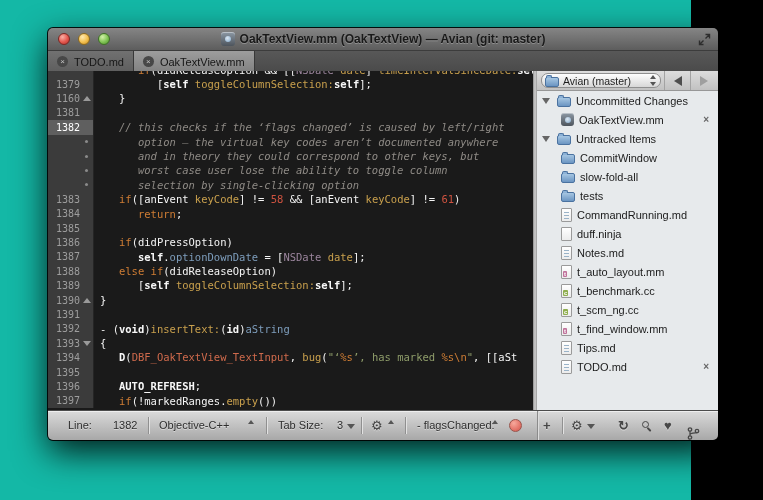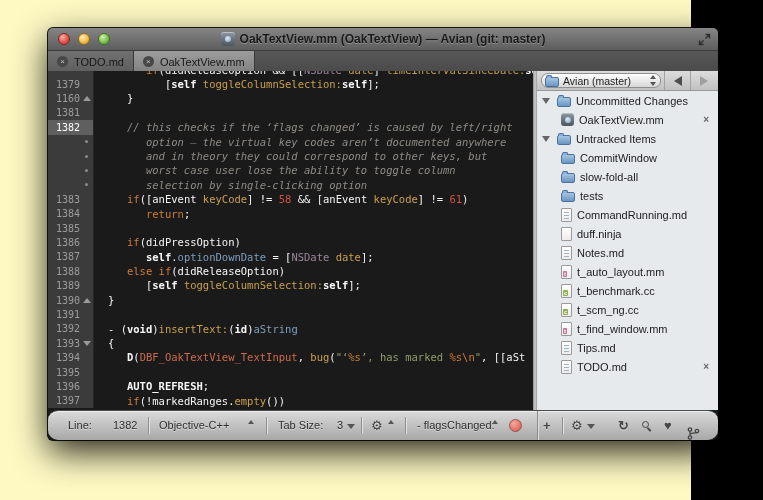--- a/index.html
+++ b/index.html
@@ -1,17 +1,17 @@
 <!DOCTYPE html>
 <html><head>
 <meta charset="utf-8">
 <style>
   html,body{margin:0;padding:0;background:#000;width:763px;height:500px;overflow:hidden;
     font-family:"Liberation Sans",sans-serif;-webkit-font-smoothing:antialiased;}
-  #stage{position:relative;width:691px;height:500px;background:#fef9c3;}
+  #stage{position:relative;width:691px;height:500px;background:#14b8a6;}
   #win{position:absolute;left:48px;top:28px;width:670px;height:412px;border-radius:5px;
     overflow:hidden;box-shadow:0 12px 34px rgba(0,0,0,.85),0 0 0 1px rgba(0,0,0,.9);
     background:#191919;}
   
   #titlebar{position:absolute;left:0;top:0;width:100%;height:22px;
     background:linear-gradient(#858585,#5d5d5d);border-bottom:1px solid #3c3c3c;}
   .tl{position:absolute;top:5px;width:12px;height:12px;border-radius:50%;}
   .tl.red{left:10px;background:radial-gradient(circle at 35% 30%,#f8b0a6,#e4564d 55%,#ad3730);border:1px solid #7c2723;box-sizing:border-box;}
   .tl.yellow{left:30px;background:radial-gradient(circle at 35% 30%,#ffe9b0,#f3bf4e 55%,#c58d27);border:1px solid #8f6a1e;box-sizing:border-box;}
   .tl.green{left:50px;background:radial-gradient(circle at 35% 30%,#d2f0a8,#7fc353 55%,#4f8f30);border:1px solid #3f7026;box-sizing:border-box;}
@@ -40,21 +40,21 @@
   .gut{width:46px;flex:0 0 46px;background:#3b3b3b;border-right:1px solid #252525;display:flex;
     align-items:center;box-sizing:border-box;}
   .gut .ln{flex:1;text-align:right;font-family:"DejaVu Sans Mono",monospace;font-size:10px;color:#9d9d9d;}
   .gut .mk{width:13px;flex:0 0 13px;display:flex;align-items:center;justify-content:center;}
   .gut.cur{background:#5f5f5f;}
   .gut.cur .ln{color:#fff;}
   .mark-up{width:0;height:0;border-left:4px solid transparent;border-right:4px solid transparent;border-bottom:5px solid #9a9a9a;}
   .mark-down{width:0;height:0;border-left:4px solid transparent;border-right:4px solid transparent;border-top:5px solid #9a9a9a;}
   .mark-dot{width:3px;height:3px;border-radius:50%;background:#8a8a8a;}
   .codeline{flex:1;overflow:hidden;white-space:pre;font-family:"DejaVu Sans Mono",monospace;
-    font-size:10.5px;line-height:14.4px;padding-left:14px;}
+    font-size:10.5px;line-height:14.4px;padding-left:6px;}
   .tok-plain{color:#f5f5f5}.tok-bold{color:#f8f8f8;font-weight:bold}
   .tok-kw{color:#cf7d34}.tok-num{color:#cf5340}.tok-fn{color:#c9a04d}
   .tok-var{color:#7e9ebd}.tok-type{color:#9b859d}.tok-macro{color:#cf6a4c}
   .tok-str{color:#8f9d6a}.tok-esc{color:#cf7d34}
   .tok-cmt{color:#8f8b86;font-style:italic}
   #vsplit{position:absolute;left:485px;top:0;width:4px;height:100%;
     background:linear-gradient(90deg,#8d8d8d,#cfcfcf,#9a9a9a);}
   
   #sidebar{position:absolute;left:489px;top:0;width:181px;height:100%;background:#e7eaec;}
   #sbheader{position:absolute;left:0;top:0;width:100%;height:20px;
@@ -89,21 +89,21 @@
   .ic-mm-doc::after{content:"t";background:#c0739b;}
   .ic-cc-doc::after{content:"c";background:#8fae4f;}
   .ic-oak{width:13px;height:13px;border-radius:3px;background:linear-gradient(#8d99a5,#4d545c);
     box-shadow:inset 0 1px 0 rgba(255,255,255,.4);}
   .ic-oak::after{content:"";position:absolute;left:3.5px;top:3.5px;width:6px;height:6px;border-radius:50%;
     background:radial-gradient(circle at 40% 35%,#dfe9f2,#7fa6c9);}
   
   #statusbar{position:absolute;left:0;bottom:0;width:100%;height:30px;
     background:linear-gradient(#dadada,#a8a8a8);border-top:1px solid #4b4b4b;
     box-shadow:inset 0 1px 0 #eeeeee;font-size:11px;color:#2e2e2e;box-sizing:border-box;
-    text-shadow:0 1px 0 rgba(255,255,255,.45);border-radius:10px;}
+    text-shadow:0 1px 0 rgba(255,255,255,.45);}
   .sbitem{position:absolute;top:0;height:29px;line-height:29px;white-space:nowrap;}
   .vsep{position:absolute;top:6px;width:1px;height:17px;background:#909090;box-shadow:1px 0 0 #e2e2e2;}
   .stp2{top:9px;}
   .caret-down{position:absolute;width:0;height:0;border-left:4px solid transparent;border-right:4px solid transparent;border-top:5px solid #555;top:13px;}
   .gear{font-size:13px;color:#444;line-height:29px;}
   #record{position:absolute;top:8px;width:13px;height:13px;border-radius:50%;
     background:radial-gradient(circle at 35% 30%,#f6a99c,#e4756a 60%,#c9574d);border:1px solid #99544c;box-sizing:border-box;}
   #seam{position:absolute;left:489px;top:0;width:1px;height:29px;background:#8b8b8b;box-shadow:1px 0 0 #dcdcdc;}
   .mag{position:relative;display:inline-block;width:13px;height:13px;vertical-align:middle;}
   .mag::before{content:"";position:absolute;left:1px;top:1px;width:7px;height:7px;border:1.6px solid #474747;border-radius:50%;box-sizing:border-box;}

